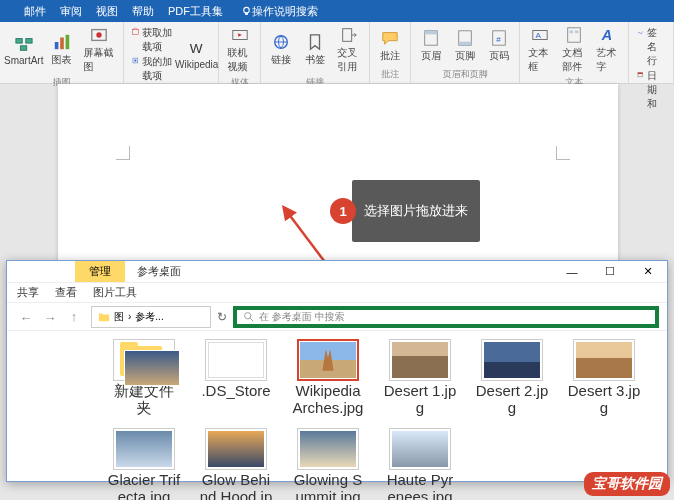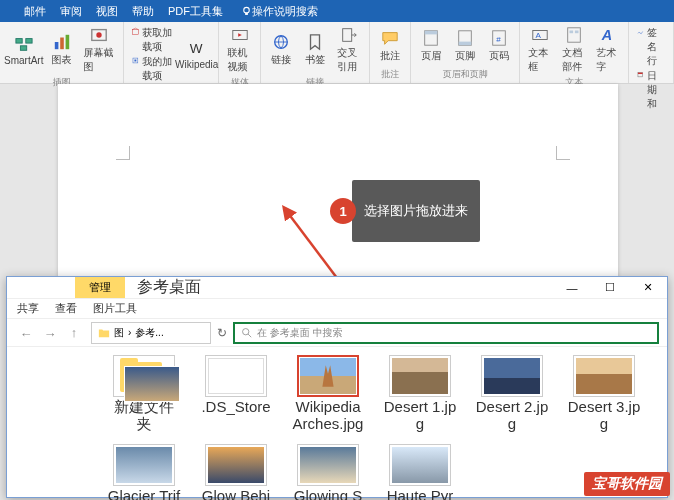--- a/index.html
+++ b/index.html
@@ -18,43 +18,43 @@
 .stk div{display:flex;gap:3px;cursor:pointer}
 .stk svg{width:11px;height:11px}
 .doc{position:absolute;top:84px;left:58px;width:560px;height:300px;background:#fff;box-shadow:0 1px 4px rgba(0,0,0,.2)}
 .mk{position:absolute;width:14px;height:14px}
 .mk.tl{top:62px;left:58px;border-right:1px solid #bbb;border-bottom:1px solid #bbb}
 .mk.tr{top:62px;left:498px;border-left:1px solid #bbb;border-bottom:1px solid #bbb}
 .callout{position:absolute;top:180px;left:330px;display:flex;align-items:center;gap:0}
 .cnum{width:26px;height:26px;background:#d8432f;color:#fff;border-radius:50%;display:flex;align-items:center;justify-content:center;font-size:13px;font-weight:bold;z-index:2}
 .ctxt{background:#595959;color:#fff;padding:22px 12px;font-size:13px;margin-left:-4px;border-radius:2px}
 .arrow{position:absolute;top:195px;left:280px;width:130px;height:170px;pointer-events:none}
-.explorer{position:absolute;top:276px;left:6px;right:6px;height:222px;background:#fff;border:1px solid #7a9fd4;box-shadow:0 2px 10px rgba(0,0,0,.3)}
+.explorer{position:absolute;top:260px;left:6px;right:6px;height:222px;background:#fff;border:1px solid #7a9fd4;box-shadow:0 2px 10px rgba(0,0,0,.3)}
 .etitle{height:22px;background:#fff;display:flex;align-items:center;border-bottom:1px solid #eee}
 .etab{background:#ffd968;padding:3px 14px;font-size:11px;margin-left:68px}
-.etxt{font-size:16px;margin-left:12px;color:#333}
+.etxt{font-size:11px;margin-left:12px;color:#333}
 .ewin{margin-left:auto;display:flex;gap:0}
 .ewin div{width:38px;height:22px;display:flex;align-items:center;justify-content:center;font-size:11px;cursor:pointer}
 .emenu{height:20px;display:flex;align-items:center;gap:16px;padding:0 10px;font-size:11px;color:#333;border-bottom:1px solid #eee}
 .eaddr{height:28px;display:flex;align-items:center;gap:6px;padding:0 8px;border-bottom:1px solid #eee}
 .eaddr .nav{display:flex;gap:2px}
 .eaddr .nav div{width:22px;height:22px;display:flex;align-items:center;justify-content:center;color:#888;font-size:13px;cursor:pointer}
 .epath{flex:0 0 120px;border:1px solid #ccc;height:22px;display:flex;align-items:center;padding:0 6px;font-size:10px;gap:4px}
-.esearch{flex:1;border:2px solid #15803d;height:22px;display:flex;align-items:center;padding:0 6px;font-size:10px;color:#888;gap:5px}
+.esearch{flex:1;border:4px solid #15803d;height:22px;display:flex;align-items:center;padding:0 6px;font-size:10px;color:#888;gap:5px}
 .efiles{display:flex;flex-wrap:wrap;padding:8px 8px 8px 100px;gap:12px 18px;overflow:hidden}
 .fi{width:74px;display:flex;flex-direction:column;align-items:center;font-size:15px;text-align:center;color:#333;cursor:pointer}
 .fi .thmb{width:62px;height:42px;border:1px solid #ccc;padding:2px;background:#fff;margin-bottom:2px;display:flex;align-items:center;justify-content:center}
 .fi .thmb div{width:100%;height:100%}
 .fi.sel .thmb{border:2px solid #d8432f;padding:1px}
 .fi .nm{line-height:1.1;word-break:break-all}
 .folder{width:50px;height:38px;position:relative}
 .folder::before{content:"";position:absolute;top:4px;left:4px;width:42px;height:30px;background:#ffd868;border-radius:2px}
 .folder::after{content:"";position:absolute;top:0;left:4px;width:18px;height:8px;background:#ffd868;border-radius:2px 2px 0 0}
 .fimg{position:absolute;top:8px;left:8px;width:34px;height:22px;background:linear-gradient(#3a5a8a,#c9a878);border:1px solid #fff;z-index:1}
-.wm{position:absolute;bottom:4px;right:4px;background:#d8432f;color:#fff;font-size:14px;font-weight:bold;padding:3px 8px;font-style:italic;border-radius:2px}
+.wm{position:absolute;bottom:4px;right:4px;background:#d8432f;color:#fff;font-size:14px;font-weight:bold;padding:3px 8px;font-style:italic;border-radius:9px}
 </style>
 </head>
 <body>
 
 <div class="word">
   <div class="tabs">
     <span>邮件</span>
     <span>审阅</span>
     <span>视图</span>
     <span>帮助</span>

